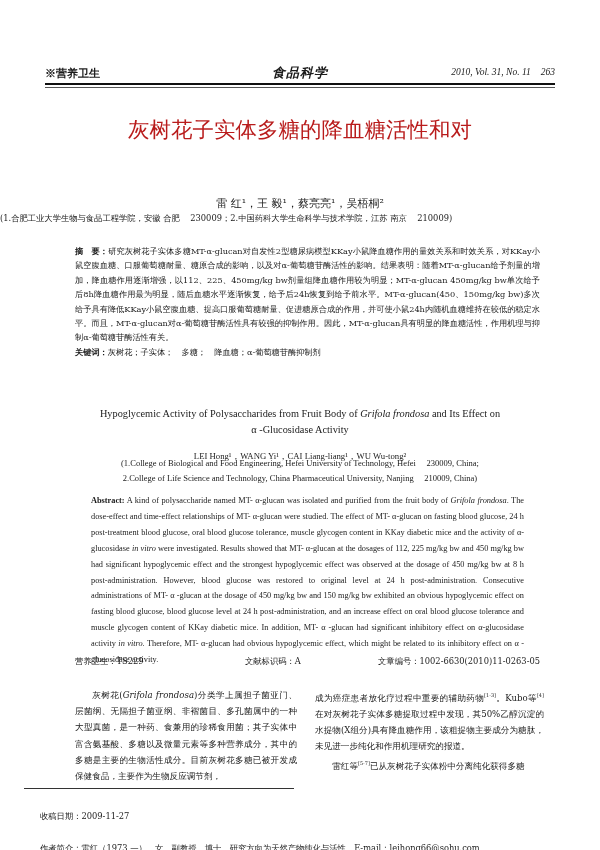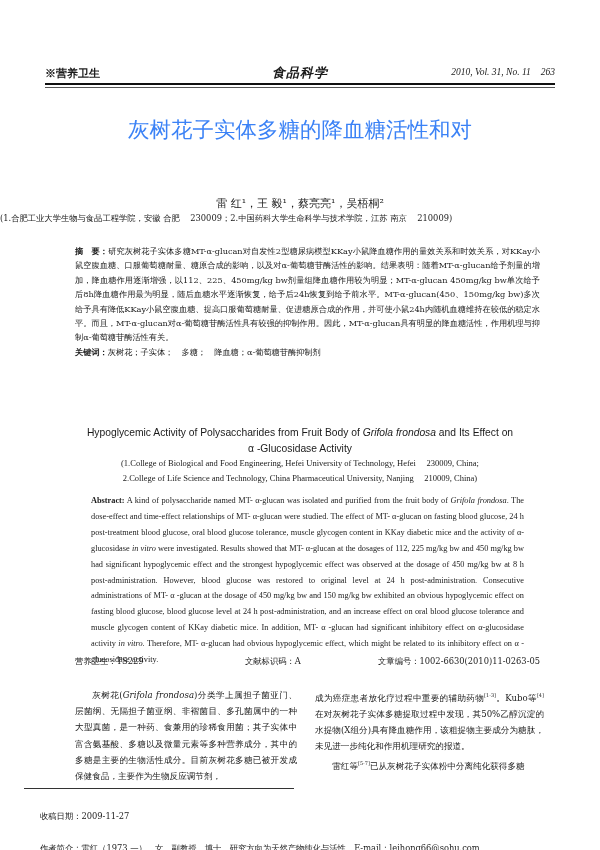--- a/index.html
+++ b/index.html
@@ -13,32 +13,32 @@
   .run-center { position:absolute; left:0; right:0; top:0; text-align:center; font-size:13px; font-weight:bold;
                 font-family:"DejaVu Sans","Liberation Sans",sans-serif; letter-spacing:1px;font-style:italic; }
   .run-right { position:absolute; right:0; top:3px; font-size:9.5px; font-style:italic;
                font-family:"Liberation Serif",serif; }
   .run-right .pg { margin-left:10px; }
   .rule-thick { position:absolute; left:45px; right:45px; top:83px; height:2px; background:#111; }
   .rule-thin { position:absolute; left:45px; right:45px; top:87px; height:1px; background:#555; }
 
   
   .cn-title { position:absolute; left:0; right:0; top:114px; text-align:center; font-size:21.5px; line-height:31px;
-              font-family:"DejaVu Sans","Liberation Sans",sans-serif; font-weight:normal; color:#3b82f6; }
+              font-family:"DejaVu Sans","Liberation Sans",sans-serif; font-weight:normal; color:#b91c1c; }
   .cn-title .alpha { font-family:"Liberation Serif",serif; font-style:italic; }
   .cn-authors { position:absolute; left:0; right:0; top:196px; text-align:center; font-size:11px; }
   .cn-affil { position:absolute; left:0; right:0; top:213px; text-align:left; font-size:8.3px; white-space:pre; }
 
   .cn-abstract { position:absolute; left:75px; right:60px; top:244px; font-size:8.2px; line-height:14.4px; text-align:justify; }
   .cn-abstract p { margin:0; }
   .bold { font-weight:bold; }
   .it { font-style:italic; }
 
   .en-title { position:absolute; left:60px; right:60px; top:406px; text-align:center; font-size:10.3px; line-height:16px;
-              font-family:Liberation Sans, sans-serif;margin-top:19px; }
+              font-family:Liberation Serif, serif; }
   .en-authors { position:absolute; left:0; right:0; top:451px; text-align:center; font-size:8.7px; font-family:"Liberation Serif",serif; }
   .en-affil { position:absolute; left:0; right:0; top:466px; text-align:center; font-size:8.5px; line-height:15px;
               font-family:"Liberation Serif",serif; white-space:pre; }
 
   .en-abstract { position:absolute; left:75px; right:60px; top:479px; font-size:8.3px; line-height:15.9px; text-align:justify;
                  font-family:"Liberation Serif",serif; }
   .en-abstract p { margin:16px; }
   .keywords { position:absolute; left:75px; right:60px; top:639px; font-size:8.5px; font-family:"Liberation Serif",serif; }
   .cls-row { position:absolute; left:75px; right:60px; top:656px; font-size:8.3px; }
   .cls-row span { position:absolute; top:0; white-space:nowrap; }
@@ -75,20 +75,21 @@
   <div class="cn-abstract">
     <p><span class="bold">摘　要：</span><span>研究灰树花子实体多糖MT-α-glucan对自发性2型糖尿病模型KKay小鼠降血糖作用的量效关系和时效关系，对KKay小鼠空腹血糖、口服葡萄糖耐量、糖原合成的影响，以及对α-葡萄糖苷酶活性的影响。结果表明：随着MT-α-glucan给予剂量的增加，降血糖作用逐渐增强，以112、225、450mg/kg bw剂量组降血糖作用较为明显；MT-α-glucan 450mg/kg bw单次给予后8h降血糖作用最为明显，随后血糖水平逐渐恢复，给予后24h恢复到给予前水平。MT-α-glucan(450、150mg/kg bw)多次给予具有降低KKay小鼠空腹血糖、提高口服葡萄糖耐量、促进糖原合成的作用，并可使小鼠24h内随机血糖维持在较低的稳定水平。而且，MT-α-glucan对α-葡萄糖苷酶活性具有较强的抑制作用。因此，MT-α-glucan具有明显的降血糖活性，作用机理与抑制α-葡萄糖苷酶活性有关。</span></p>
     <p><span class="bold">关键词：</span><span>灰树花；子实体；　多糖；　降血糖；α-葡萄糖苷酶抑制剂</span></p>
   </div>
 
   <div class="en-title">
     <div><span>Hypoglycemic Activity of Polysaccharides from Fruit Body of </span><span class="it">Grifola frondosa</span><span> and Its Effect on</span></div>
     <div>α -Glucosidase Activity</div>
   </div>
 
+  <div class="en-authors">LEI Hong¹，WANG Yi¹，CAI Liang-liang¹，WU Wu-tong²</div>
   <div class="en-affil" style="top:456px;">(1.College of Biological and Food Engineering, Hefei University of Technology, Hefei     230009, China;
 2.College of Life Science and Technology, China Pharmaceutical University, Nanjing     210009, China)</div>
 
   <div class="en-abstract" style="top:477px;">
     <p><span class="bold">Abstract:</span><span> A kind of polysaccharide named MT- α-glucan was isolated and purified from the fruit body of </span><span class="it">Grifola frondosa</span><span>. The dose-effect and time-effect relationships of MT- α-glucan were studied. The effect of MT- α-glucan on fasting blood glucose, 24 h post-treatment blood glucose, oral blood glucose tolerance, muscle glycogen content in KKay diabetic mice and the activity of α-glucosidase </span><span class="it">in vitro</span><span> were investigated. Results showed that MT- α-glucan at the dosages of 112, 225 mg/kg bw and 450 mg/kg bw had significant hypoglycemic effect and the strongest hypoglycemic effect was observed at the dosage of 450 mg/kg bw at 8 h post-administration. However, blood glucose was restored to original level at 24 h post-administration. Consecutive administrations of MT- α -glucan at the dosage of 450 mg/kg bw and 150 mg/kg bw exhibited an obvious hypoglycemic effect on fasting blood glucose, blood glucose level at 24 h post-administration, and an increase effect on oral blood glucose tolerance and muscle glycogen content of KKay diabetic mice. In addition, MT- α -glucan had significant inhibitory effect on α-glucosidase activity </span><span class="it">in vitro</span><span>. Therefore, MT- α-glucan had obvious hypoglycemic effect, which might be related to its inhibitory effect on α -glucosidase activity.</span></p>
   </div>
 
 
   <div class="cls-row">
     <span style="left:0;">营养卫生：TS229</span>

